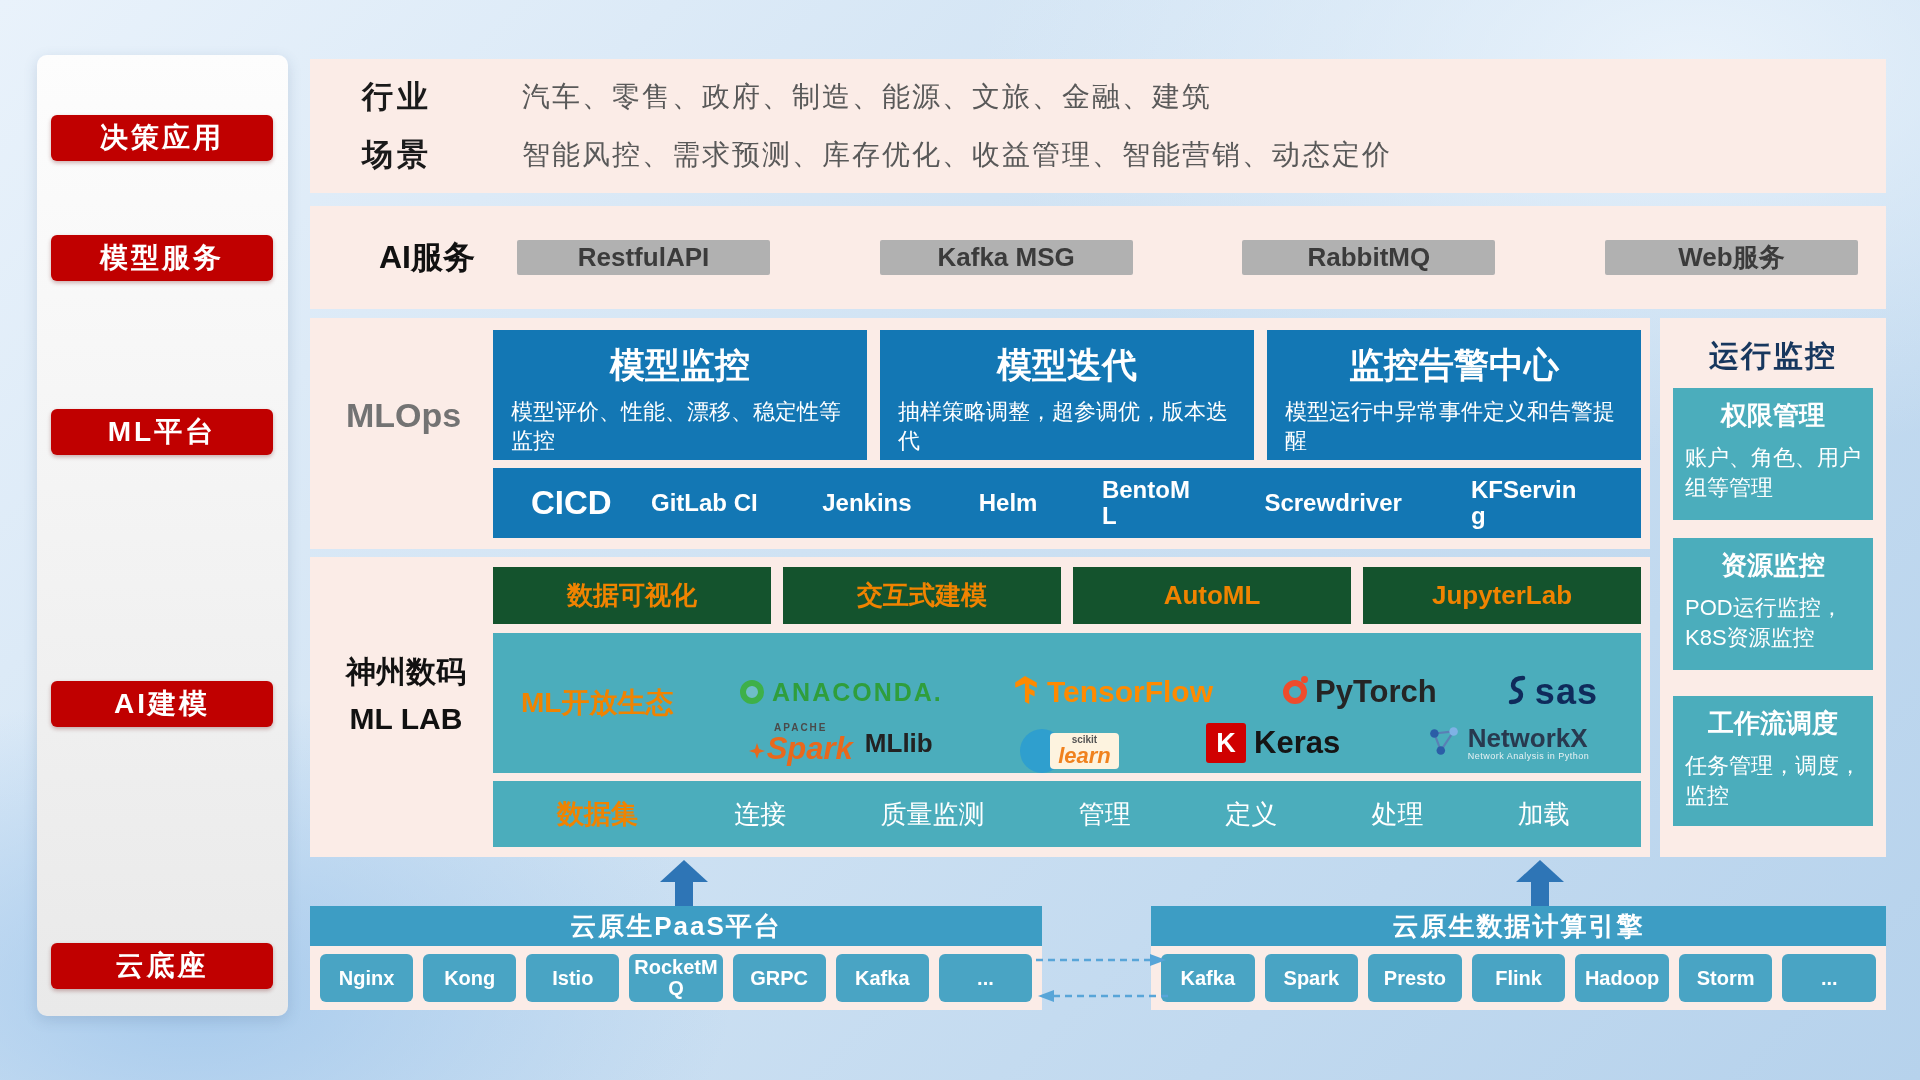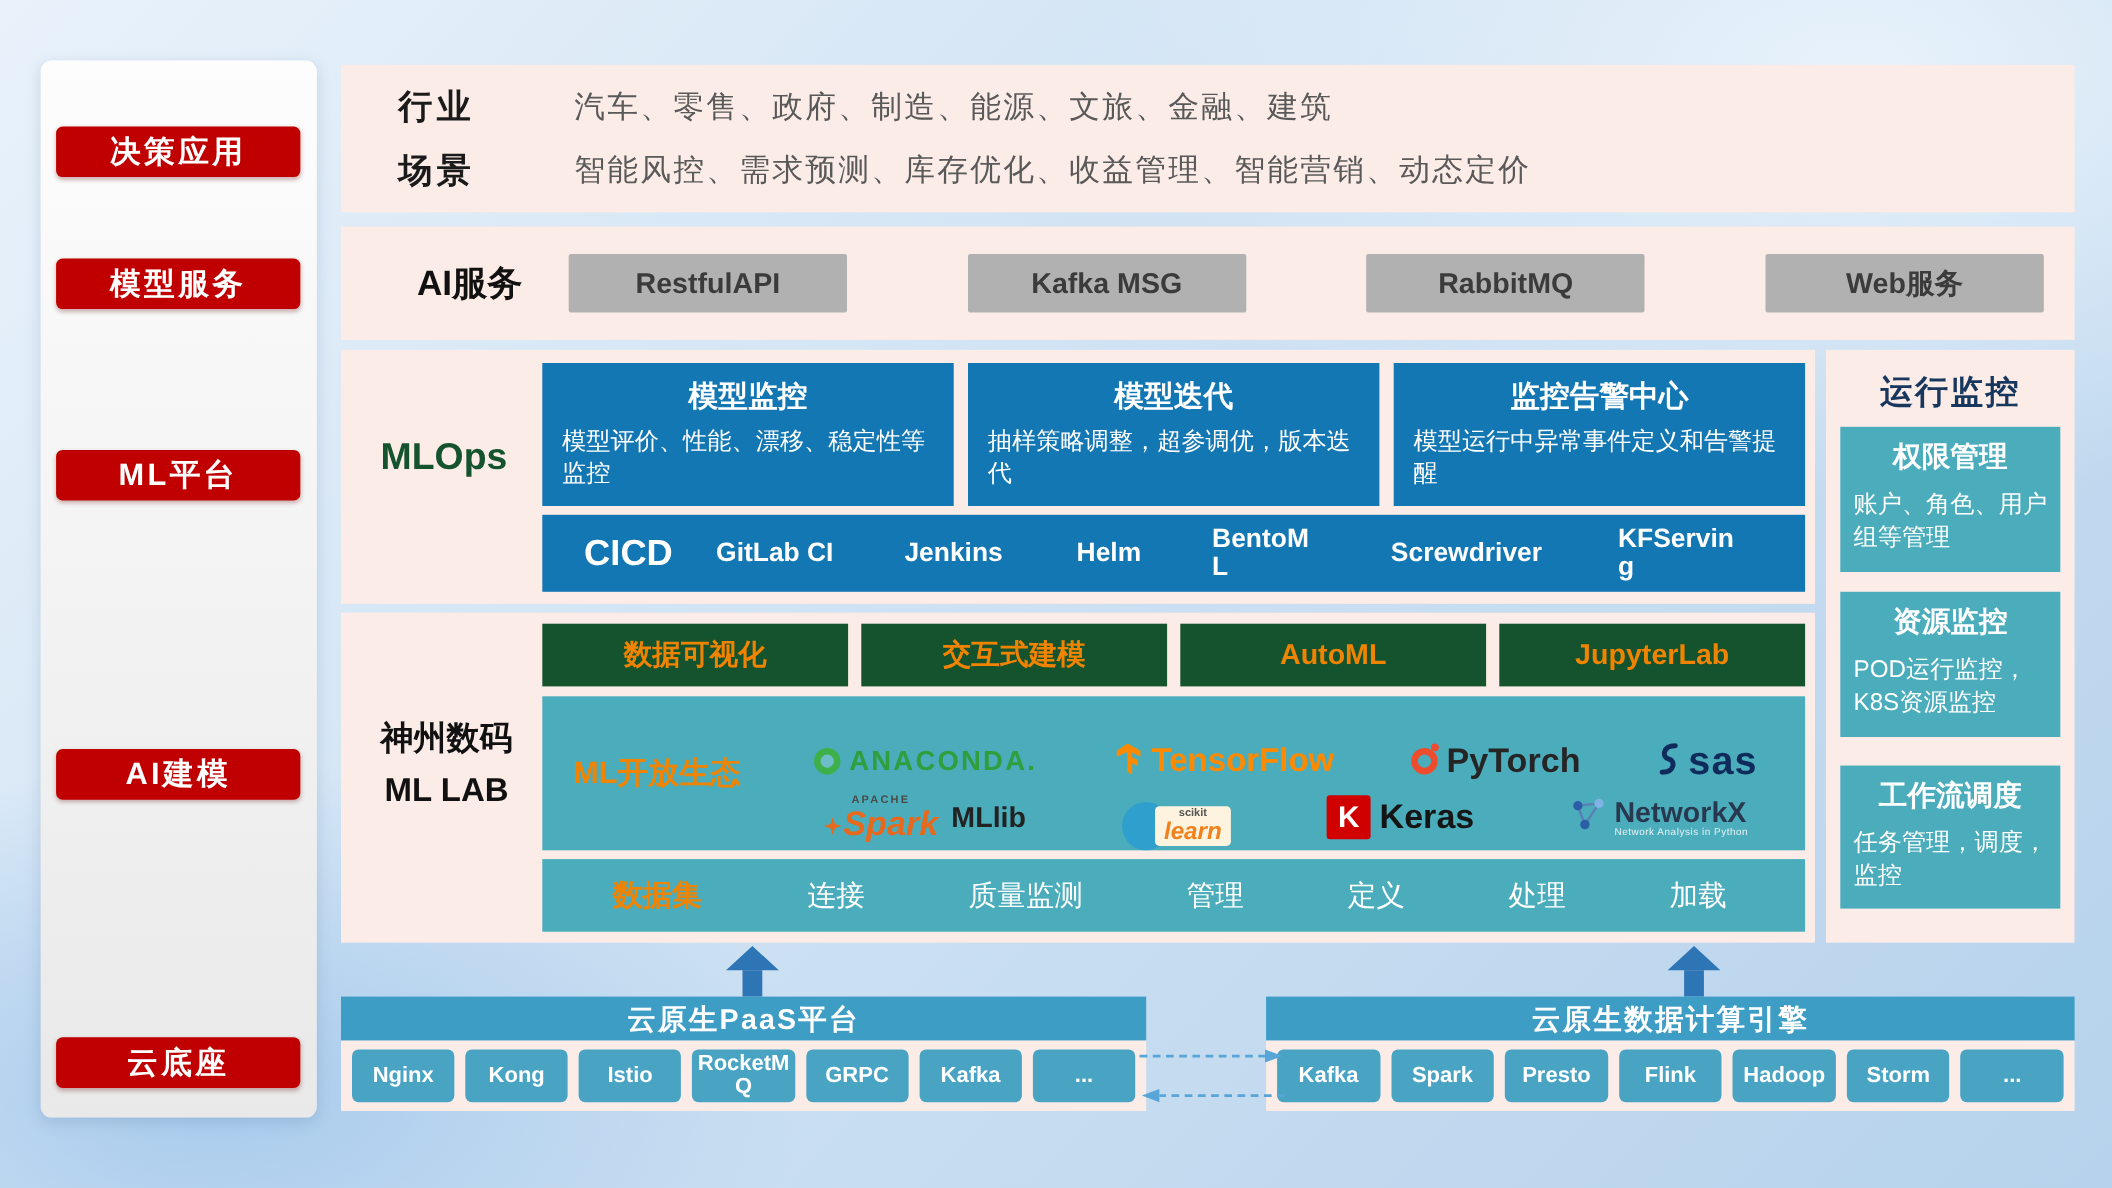--- a/index.html
+++ b/index.html
@@ -24,29 +24,29 @@
   
   .industry { left:310px; top:59px; width:1576px; height:134px; display:flex; flex-direction:column; justify-content:space-evenly; }
   .ind-row { display:flex; align-items:center; }
   .ind-label { margin-left:52px; width:118px; font-size:31px; font-weight:bold; color:#1a1a1a; letter-spacing:4px; }
   .ind-text { margin-left:42px; font-size:28px; color:#595959; letter-spacing:2px; }
 
   
   .ai-service { left:310px; top:206px; width:1576px; height:103px; display:flex; align-items:center;padding-left:24px; }
   .ai-label { margin-left:45px; width:138px; font-size:32px; font-weight:bold; color:#111; }
   .gray-btns { flex:1; display:flex; justify-content:space-between; margin-right:28px; }
-  .gray-btn { width:253px; height:53px; background:#b1b1b1; color:#3b3b3b; font-size:26px; font-weight:bold;
+  .gray-btn { width:253px; height:35px; background:#b1b1b1; color:#3b3b3b; font-size:26px; font-weight:bold;
     display:flex; align-items:center; justify-content:center; border-radius:2px; }
 
   
   .mlops { left:310px; top:318px; width:1340px; height:231px; }
-  .mlops-label { position:absolute; left:36px; top:78px; font-size:34px; font-weight:bold; color:#14532d; }
+  .mlops-label { position:absolute; left:36px; top:78px; font-size:34px; font-weight:bold; color:#737373; }
   .mlops-cards { position:absolute; left:183px; top:12px; width:1148px; height:130px; display:flex; gap:13px; }
   .blue-card { flex:1; background:#1377b4; color:#fff; padding:12px 18px 8px; }
-  .bc-title { text-align:center; font-size:27px; font-weight:bold; margin-bottom:8px; }
+  .bc-title { text-align:center; font-size:35px; font-weight:bold; margin-bottom:8px; }
   .bc-desc { font-size:22px; line-height:1.32; }
   .cicd-bar { position:absolute; left:183px; top:150px; width:1148px; height:70px; background:#1377b4;
     display:flex; align-items:center; padding:0 34px 0 38px; }
   .cicd-label { font-size:33px; font-weight:bold; color:#fff; width:120px; }
   .cicd-items { flex:1; display:flex; justify-content:space-between; align-items:center; padding-right:16px; }
   .cicd-item { color:#fff; font-size:24px; font-weight:bold; }
   .ci-wrap { word-break:break-all; line-height:1.08; text-align:left; }
   .ci-jenkins { width:92px; } .ci-bentoml { width:98px; } .ci-screw { width:142px; } .ci-kfs { width:120px; }
 
   

